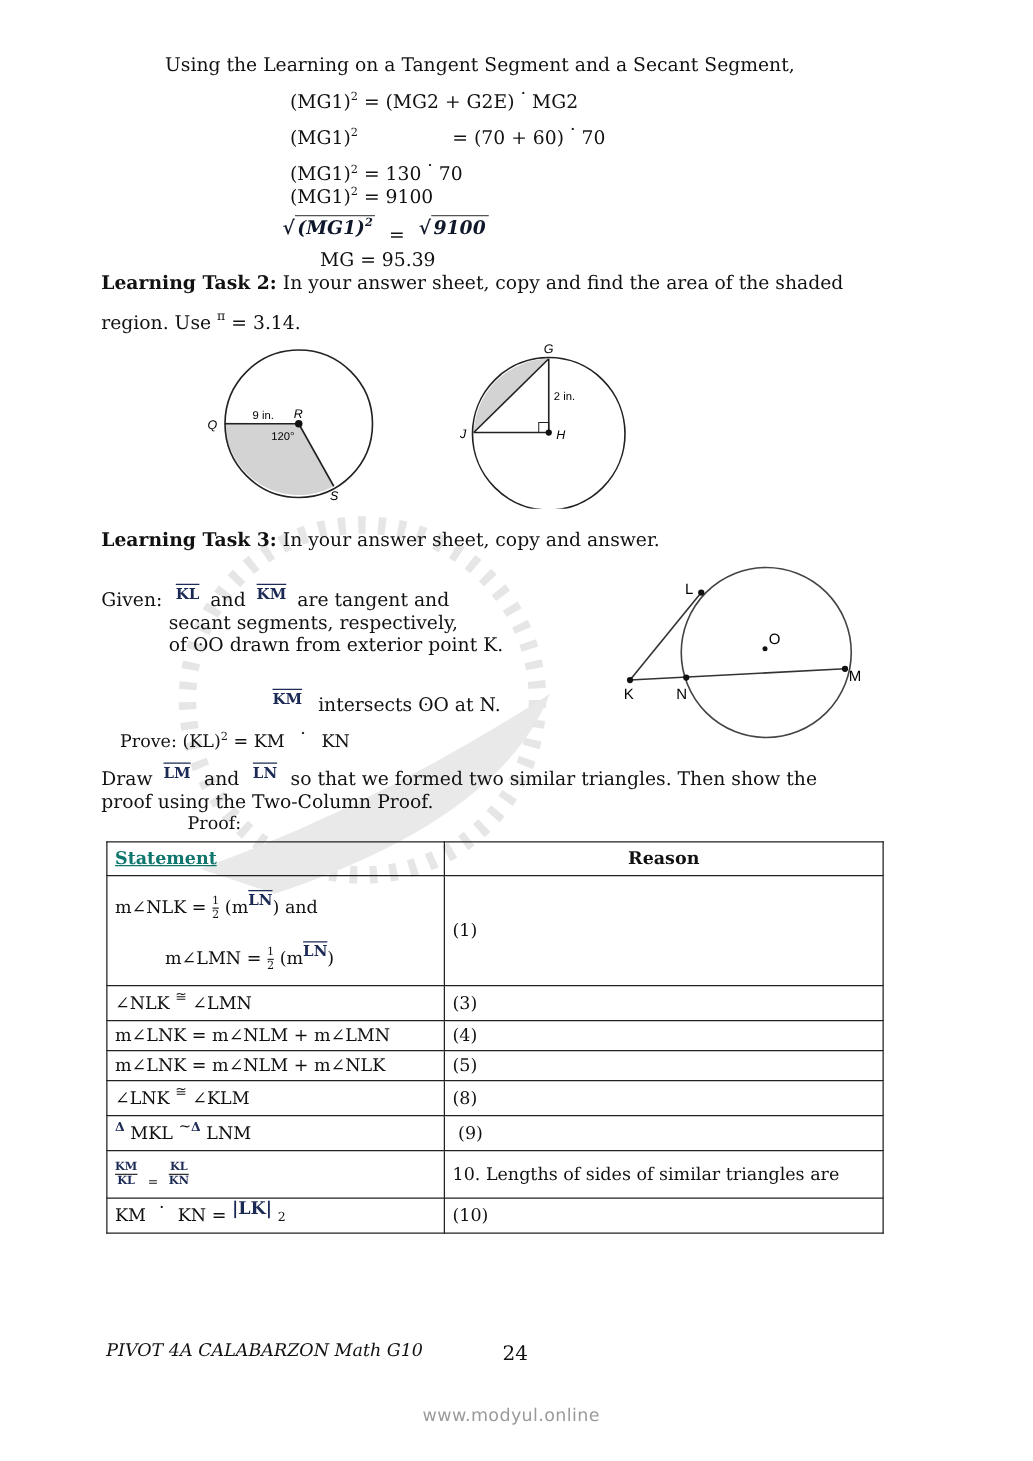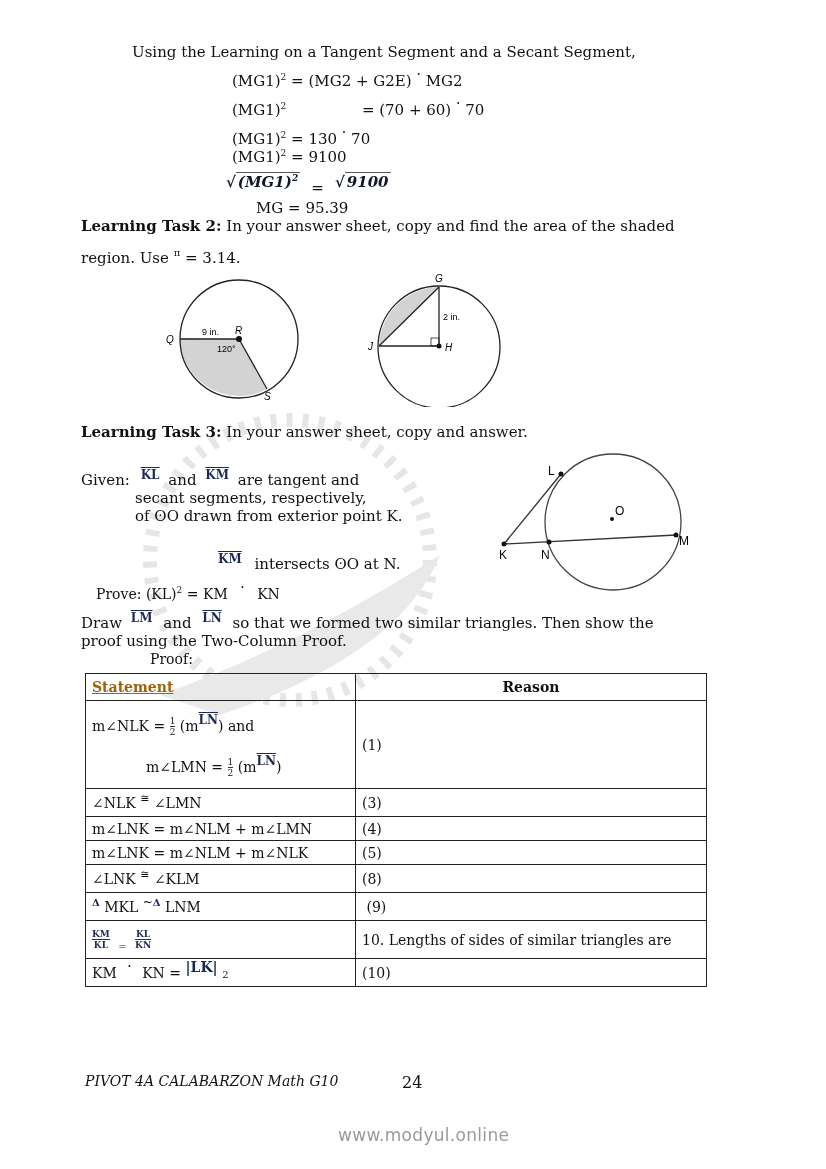--- a/index.html
+++ b/index.html
@@ -8,26 +8,26 @@
   .abs { position:absolute; white-space:nowrap; }
   .txt { font-size:15px; }
   .bold { font-weight:bold; }
   sup.s { font-size:9px; vertical-align:super; }
   .dot { font-size:14px; position:relative; top:-7px; }
   .ov { text-decoration:overline; font-size:12px; color:#1b2a55; font-weight:bold; position:relative; top:-6px; font-family:"DejaVu Serif", serif; }
   .sqrt { font-family:"DejaVu Serif", serif; font-style:italic; font-weight:bold; color:#0f172a; font-size:15px; }
   .sqrt .bar { border-top:1.5px solid #555; padding:0 2px; }
   table.proof { position:absolute; left:85px; top:673px; width:622px; border-collapse:collapse; font-size:14px; }
   table.proof td, table.proof th { border:1.5px solid #222; padding:2px 6px; text-align:left; vertical-align:middle; }
-  table.proof th.st { color:#a16207; text-decoration:underline; font-weight:bold; width:257px; height:22px; }
+  table.proof th.st { color:#0f766e; text-decoration:underline; font-weight:bold; width:257px; height:22px; }
   table.proof th.rs { text-align:center; font-weight:bold; }
   .frac { display:inline-block; text-align:center; font-size:9px; vertical-align:middle; line-height:10px; }
   .frac span { display:block; }
   .frac .num { border-bottom:1px solid #333; }
-  .watermark { position:absolute; left:338px; top:1125px; font-family:"DejaVu Sans", sans-serif; color:#9a9a9a; font-size:17px; letter-spacing:0.3px; }
+  .watermark { position:absolute; left:338px; top:1125px; font-family:"DejaVu Sans", sans-serif; color:#9a9a9a; font-size:14px; letter-spacing:0.3px; }
   .footer { position:absolute; left:85px; top:1073px; font-style:italic; font-size:14px; }
   .pageno { position:absolute; left:402px; top:1073px; font-size:16px; }
   .stamp { position:absolute; opacity:0.18; pointer-events:none; }
 </style>
 </head>
 <body>
 
 <svg class="stamp" style="left:100px;top:395px;" width="380" height="330" viewBox="0 0 380 330">
   <circle cx="190" cy="165" r="140" fill="none" stroke="#777" stroke-width="14" stroke-dasharray="6 10"></circle>
   <path d="M60 300 Q200 250 340 160 Q300 260 120 320 Z" fill="#888"></path>
@@ -159,21 +159,21 @@
     <th class="st">Statement</th>
     <th class="rs">Reason</th>
   </tr>
   <tr style="height:88px;">
     <td>
       <div style="margin-top:4px;">
         <span>m∠NLK =</span>
         <span class="frac"><span class="num">1</span><span>2</span></span>
         <span>(m</span><span class="ov">LN</span><span>) and</span>
       </div>
-      <div style="margin-top:20px;margin-left:54px;">
+      <div style="margin-top:20px;margin-left:40px;">
         <span>m∠LMN =</span>
         <span class="frac"><span class="num">1</span><span>2</span></span>
         <span>(m</span><span class="ov">LN</span><span>)</span>
       </div>
     </td>
     <td>(1)</td>
   </tr>
   <tr style="height:28px;">
     <td><span>∠NLK</span> <span style="font-size:11px;position:relative;top:-6px;">≅</span> <span>∠LMN</span></td>
     <td>(3)</td>

